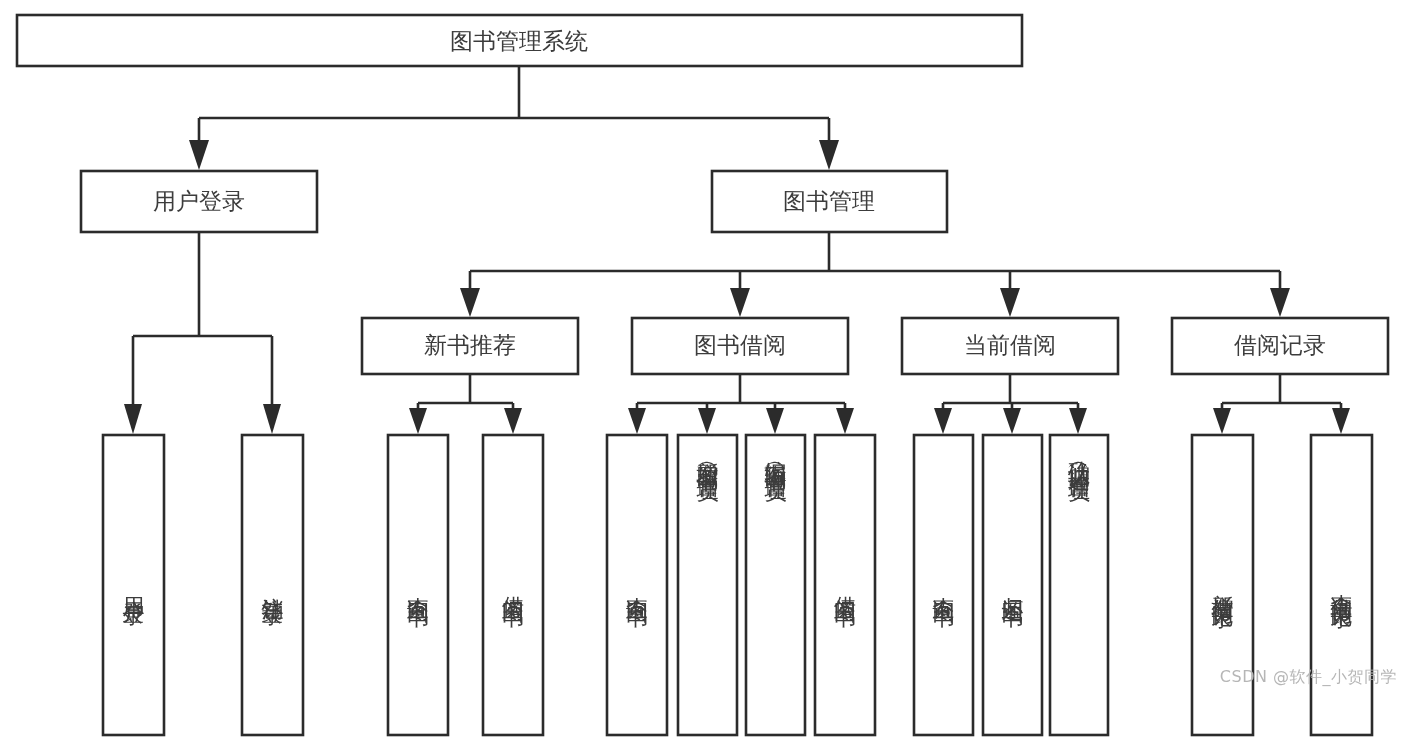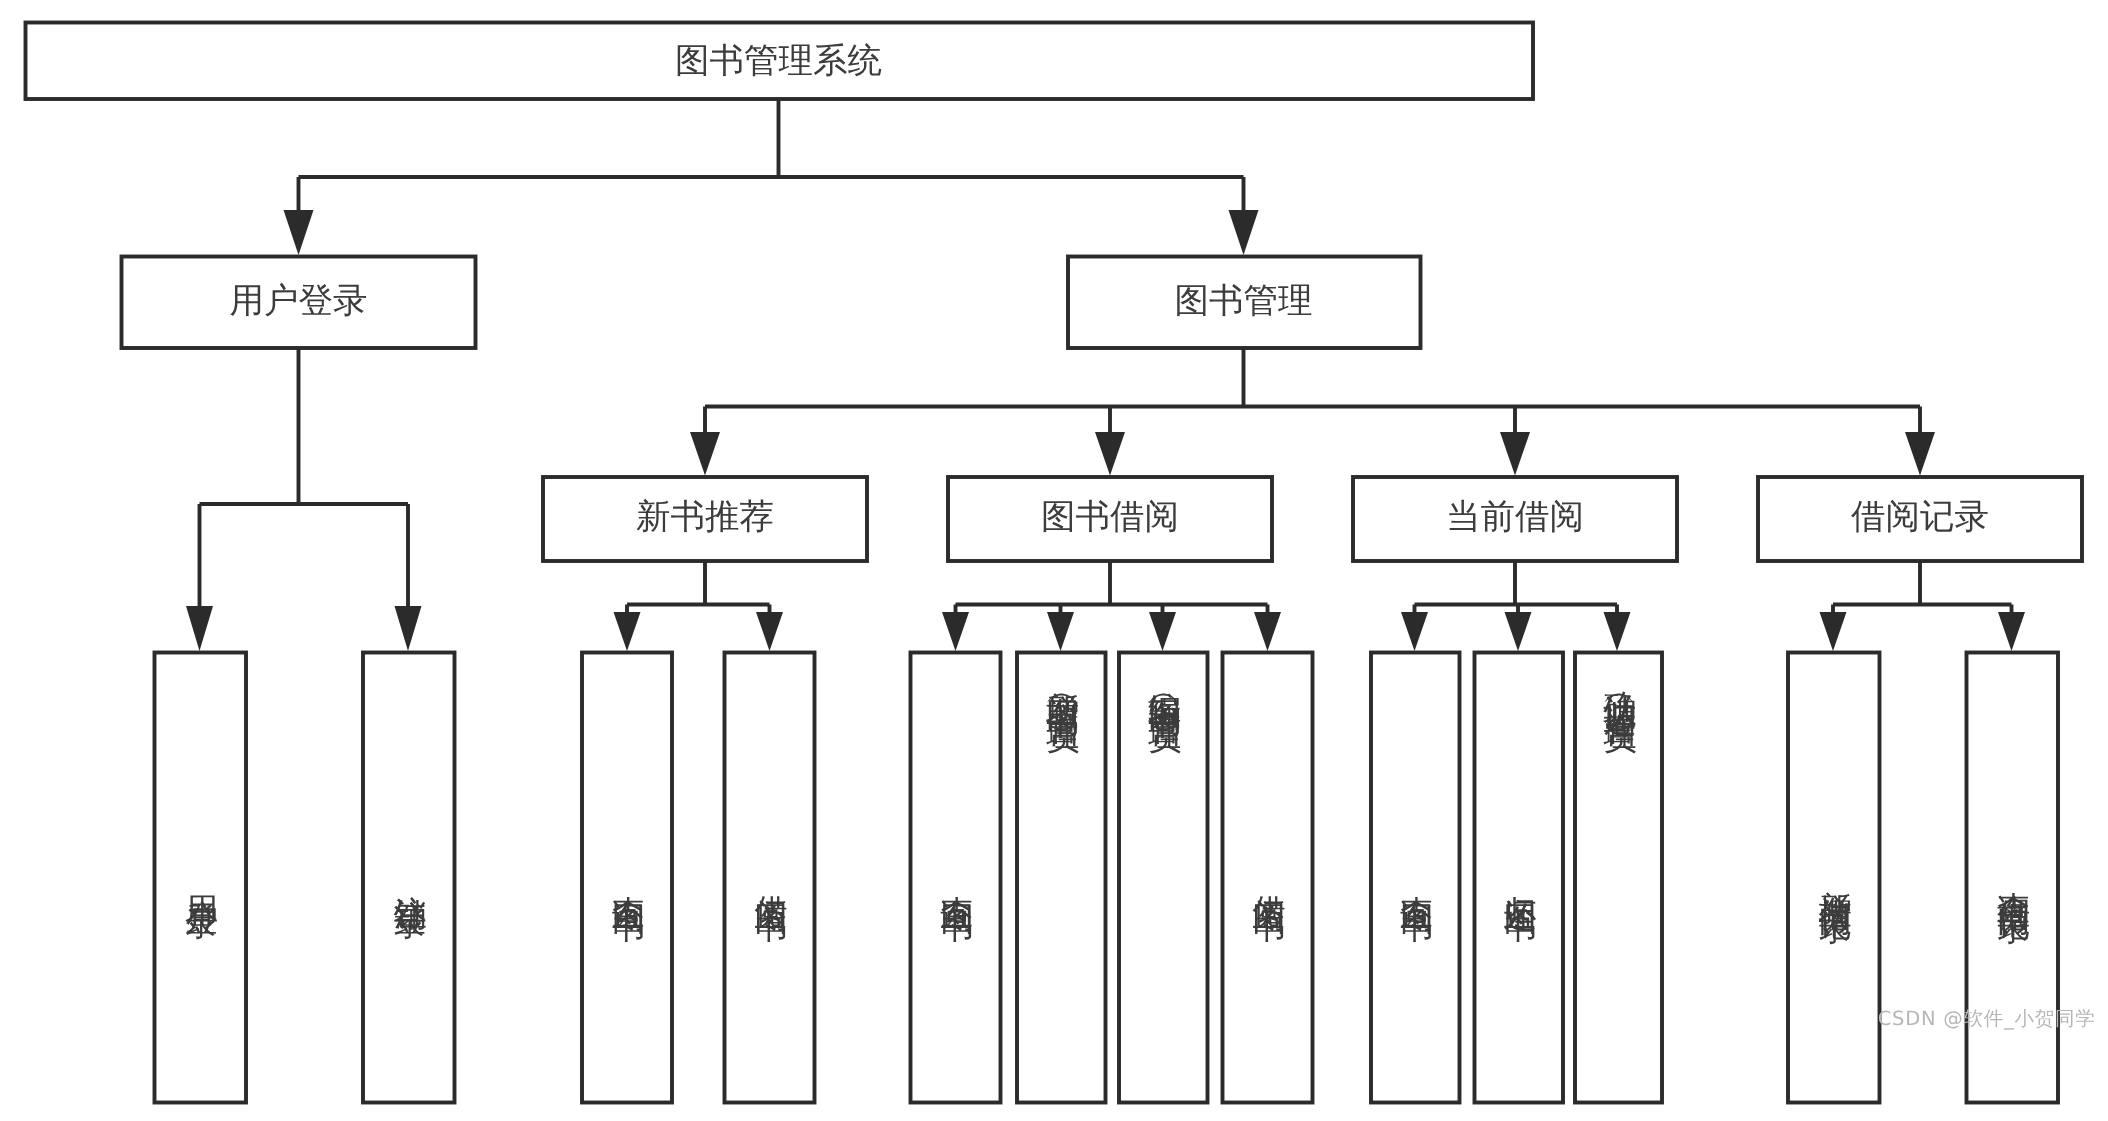--- a/index.html
+++ b/index.html
@@ -65,21 +65,21 @@
     font-size: 22px;
     line-height: 1;
     color: #3c3c3c;
     white-space: nowrap;
   }
   .watermark {
     position: absolute;
     right: 8px;
     bottom: 4px;
     font-family: "DejaVu Sans", "Liberation Sans", sans-serif;
-    font-size: 13px;
+    font-size: 16px;
     color: #b6b6b6;
     letter-spacing: 0.5px;
     user-select: none;
   }
 </style>
 </head>
 <body>
 
 <div id="diagram-root">
 

